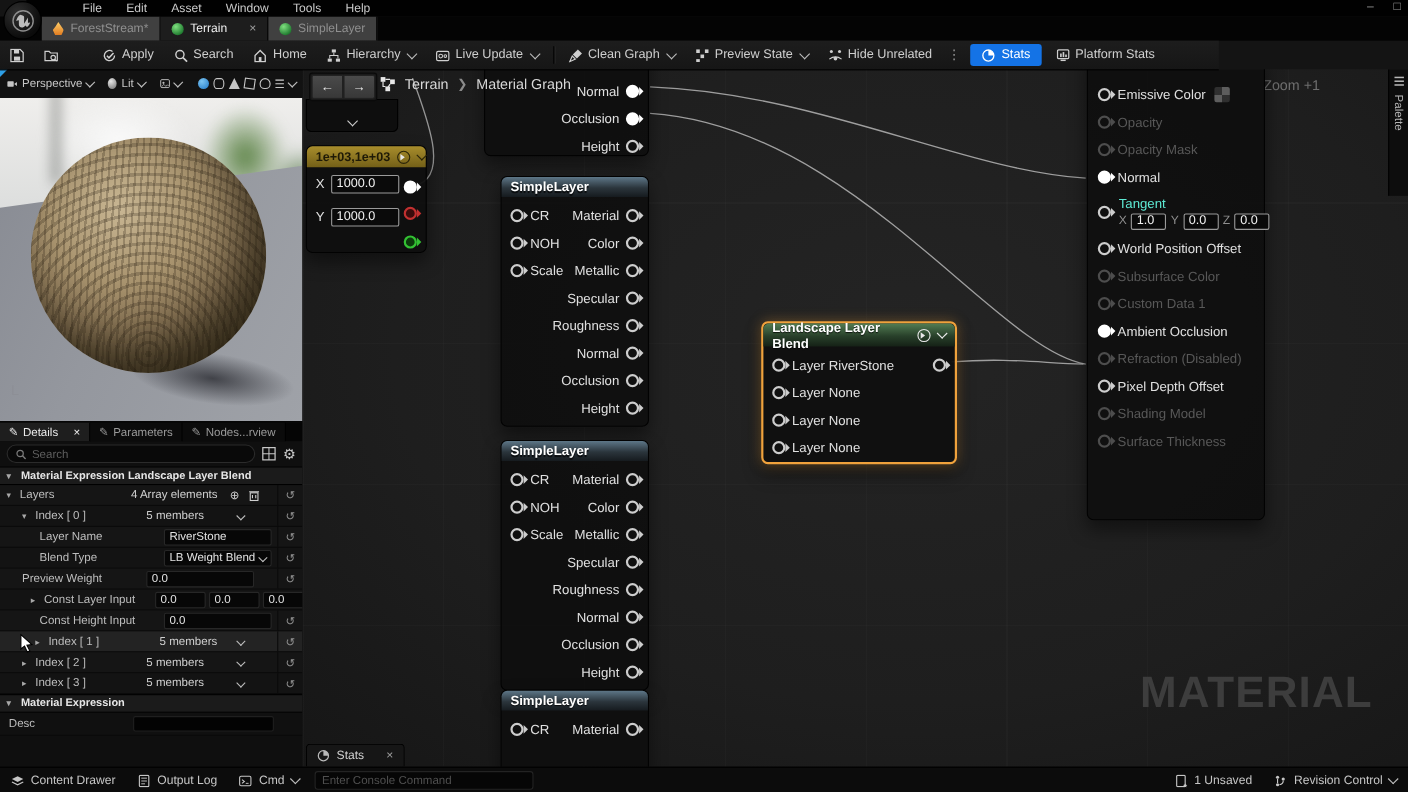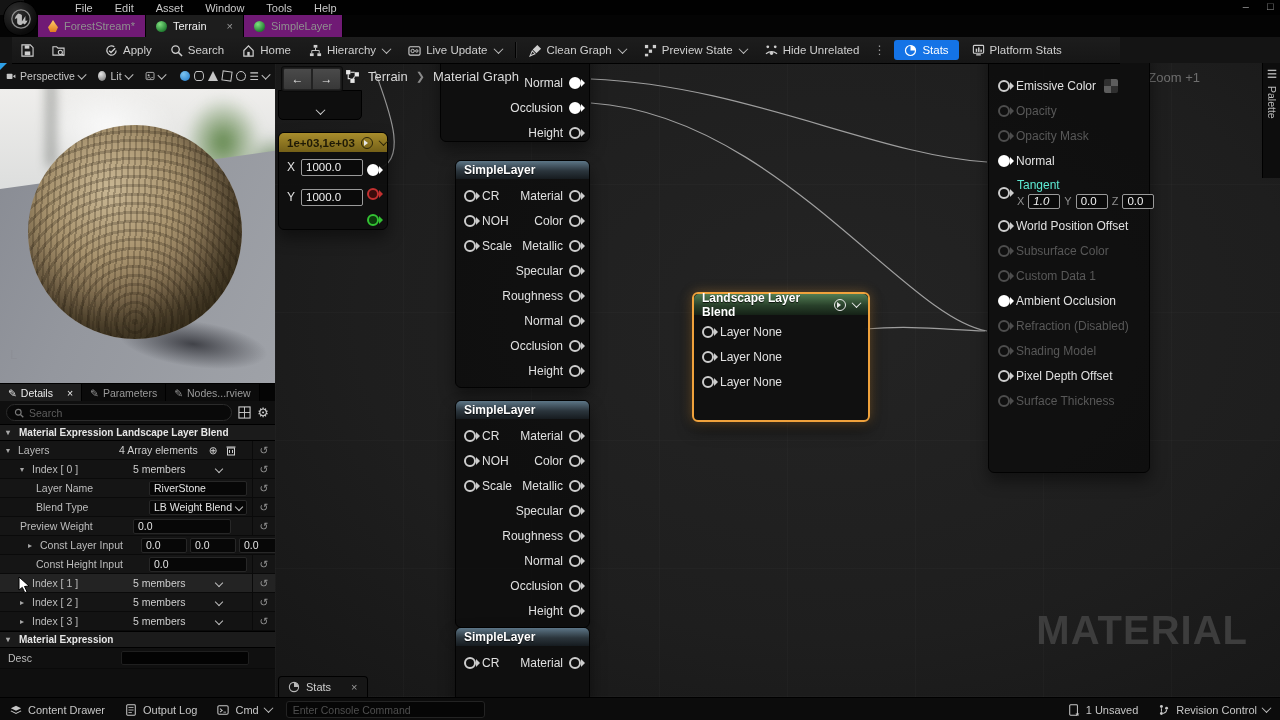--- a/index.html
+++ b/index.html
@@ -11,28 +11,28 @@
   #menubar{left:0;top:0;width:1280px;height:15px;background:#010101;display:flex;align-items:center;z-index:30;margin-left:24px;}
   #menubar .menu-item{font-size:11px;color:#c9c9c9;padding:0 11px;cursor:default;}
   #winctl{position:absolute;right:6px;top:0;display:flex;gap:18px;font-size:11px;color:#9a9a9a;}
   .ue-logo{position:absolute;left:3px;top:1px;width:33px;height:33px;border-radius:50%;z-index:40;
            background:radial-gradient(circle at 35% 30%, #303030, #0b0b0b 72%);
            border:1px solid #000;display:flex;align-items:center;justify-content:center;}
   .ue-logo svg{width:22px;height:22px;}
 
   
   #tabbar{left:0;top:15px;width:1280px;height:22px;background:#040404;display:flex;align-items:flex-end;padding-left:38px;box-sizing:border-box;z-index:20;}
-  .atab{height:22px;display:flex;align-items:center;gap:6px;padding:0 10px;font-size:11px;color:#8f8f8f;background:#701a75;border-right:1px solid #000;}
+  .atab{height:22px;display:flex;align-items:center;gap:6px;padding:0 10px;font-size:11px;color:#8f8f8f;background:#404040;border-right:1px solid #000;}
   .atab.active{background:#1d1d1d;color:#efefef;}
   .atab .close{margin-left:14px;color:#9a9a9a;font-size:11px;}
   .icon-flame{width:10px;height:12px;background:linear-gradient(#ffcf6a,#e07a1f);clip-path:polygon(50% 0,78% 35%,100% 60%,78% 100%,22% 100%,0 60%,26% 32%);}
   .icon-matsphere{width:11px;height:11px;border-radius:50%;background:radial-gradient(circle at 35% 30%,#7fe07f,#1f7a2f 75%);}
 
   
-  #toolbar{left:0;top:37px;width:1108px;height:26px;background:linear-gradient(#1d1d1d,#161616);border-bottom:1px solid #000;display:flex;align-items:center;font-size:11.5px;color:#cfcfcf;z-index:20;margin-left:12px;}
+  #toolbar{left:0;top:37px;width:1108px;height:26px;background:linear-gradient(#1d1d1d,#161616);border-bottom:1px solid #000;display:flex;align-items:center;font-size:11.5px;color:#cfcfcf;z-index:20;}
   .tbtn{display:flex;align-items:center;gap:5px;padding:0 9px;height:100%;}
   .tbtn svg{width:13px;height:13px;}
   .tbtn .chev{margin-left:2px;}
   .chev{width:6px;height:6px;border-right:1.6px solid #bdbdbd;border-bottom:1.6px solid #bdbdbd;transform:rotate(45deg) translate(-1px,-1px);display:inline-block;}
   .tsep{width:1px;height:16px;background:#000;margin:0 4px;box-shadow:1px 0 0 #2a2a2a;}
   .tbtn.primary{background:#1473e6;border-radius:3px;height:20px;color:#fff;margin:0 4px;padding:0 10px;}
   .vdots{color:#9a9a9a;letter-spacing:0;padding:0 5px;font-size:12px;}
 
   
   #viewport{left:0;top:63px;width:275px;height:320px;background:#101010;overflow:hidden;}
@@ -440,21 +440,21 @@
         <div class="drow">
           <div class="name" style="padding-left: 36px;">
             <span>Const Height Input</span>
           </div>
           <div class="val">
             <div class="fld grow">0.0</div>
           </div>
           <div class="reset">↺</div>
         </div>
         <div class="drow alt hover">
-          <div class="name" style="padding-left: 20px;">
+          <div class="name" style="padding-left: 32px;">
             <span class="caret">▸</span>
             <span>Index [ 1 ]</span>
           </div>
           <div class="val">
             <span>5 members</span>
             <span class="dchev" style="margin-left: auto; margin-right: 26px;"></span>
           </div>
           <div class="reset">↺</div>
         </div>
         <div class="drow">
@@ -719,20 +719,27 @@
         <div class="hdr green" style="height: 21px;">
           <span>Landscape Layer Blend</span>
           <span class="hicons">
             <span class="pcircle"></span>
             <span class="chev"></span>
           </span>
         </div>
         <div style="height: 4px;"></div>
         <div class="prow">
           <span class="pin"></span>
+          <span class="inlbl">Layer RiverStone</span>
+          <span class="outgrp">
+            <span class="pin out"></span>
+          </span>
+        </div>
+        <div class="prow">
+          <span class="pin"></span>
           <span class="inlbl">Layer None</span>
         </div>
         <div class="prow">
           <span class="pin"></span>
           <span class="inlbl">Layer None</span>
         </div>
         <div class="prow">
           <span class="pin"></span>
           <span class="inlbl">Layer None</span>
         </div>
@@ -756,21 +763,21 @@
         <div class="prow">
           <span class="pin filled"></span>
           <span class="inlbl">Normal</span>
         </div>
         <div style="display: flex; align-items: center; gap: 7px; height: 40px; padding: 0px 9px;">
           <span class="pin"></span>
           <div>
             <div style="font-size: 12px; color: #5eead4; margin-bottom: 2px;">Tangent</div>
             <div class="vecrow">
               <span>X</span>
-              <span class="nfield" style="width: 22px; height: 13px; font-style: italic;">1.0</span>
+              <span class="nfield" style="width: 22px; height: 13px;">1.0</span>
               <span>Y</span>
               <span class="nfield" style="width: 22px; height: 13px;">0.0</span>
               <span>Z</span>
               <span class="nfield" style="width: 22px; height: 13px;">0.0</span>
             </div>
           </div>
         </div>
         <div class="prow">
           <span class="pin"></span>
           <span class="inlbl">World Position Offset</span>
@@ -784,27 +791,27 @@
           <span class="inlbl">Custom Data 1</span>
         </div>
         <div class="prow">
           <span class="pin filled"></span>
           <span class="inlbl">Ambient Occlusion</span>
         </div>
         <div class="prow dim">
           <span class="pin dim"></span>
           <span class="inlbl">Refraction (Disabled)</span>
         </div>
+        <div class="prow">
+          <span class="pin"></span>
+          <span class="inlbl">Pixel Depth Offset</span>
+        </div>
         <div class="prow dim">
           <span class="pin dim"></span>
           <span class="inlbl">Shading Model</span>
-        </div>
-        <div class="prow">
-          <span class="pin"></span>
-          <span class="inlbl">Pixel Depth Offset</span>
         </div>
         <div class="prow dim">
           <span class="pin dim"></span>
           <span class="inlbl">Surface Thickness</span>
         </div>
       </div>
 
     <div id="stats-tab">
       <svg width="12" height="12" viewBox="0 0 14 14">
           <circle cx="7" cy="7" r="5.4" fill="none" stroke="#b8b8b8" stroke-width="1.3"></circle>

